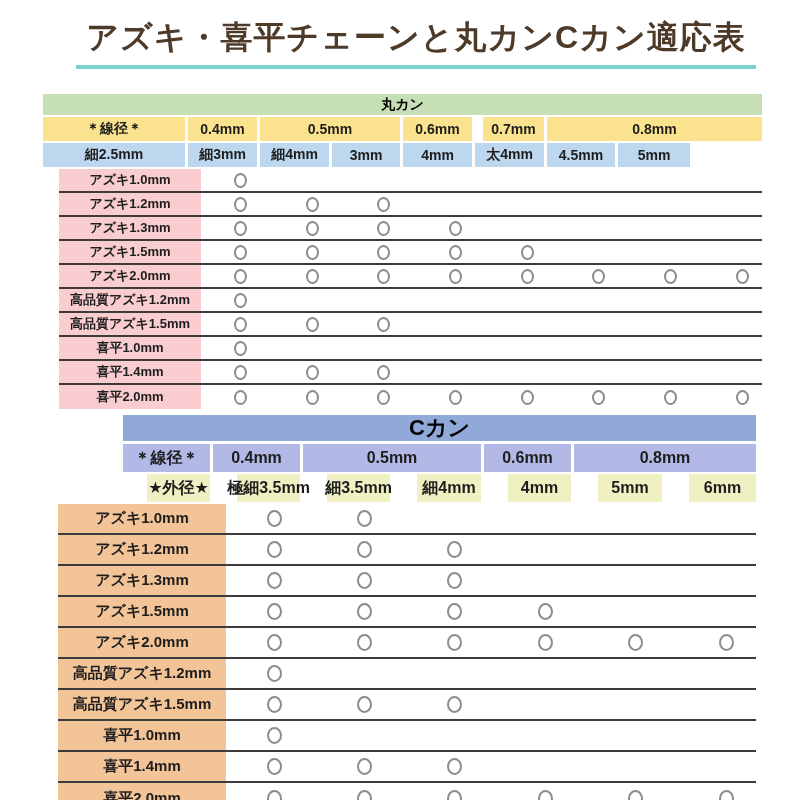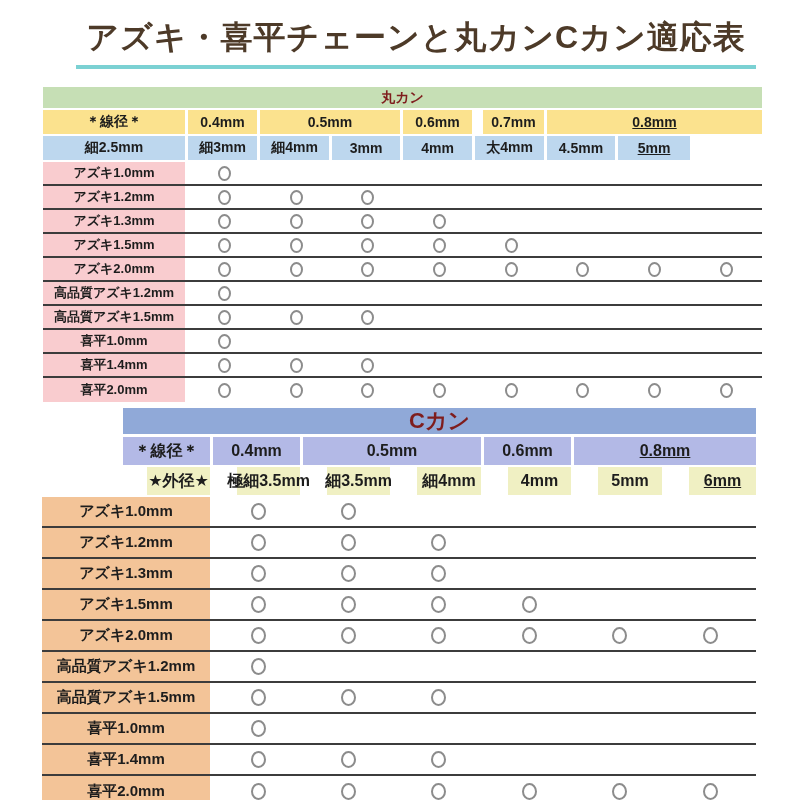--- a/index.html
+++ b/index.html
@@ -12,45 +12,45 @@
     display:inline-block; font-size:32px; font-weight:bold;
     color:var(--title-text,#4d3a28); letter-spacing:1px;
     border-bottom:4px solid var(--underline,#7bd1d3); padding:0 10px 5px;
   }
   .tbl { position:absolute; }
   .t0 { left:43px; top:87px; width:719px; }
   .t1 { left:42px; top:408px; width:714px; }
 
   .band {
     display:flex; align-items:center; justify-content:center;
-    font-weight:bold; color:#7f1d1d;
+    font-weight:bold; color:#000000;margin-top:7px;
   }
   .t0 .band { height:21px; margin-bottom:2px; background:var(--marukan-header-bg,#c6dfb5); font-size:14px; }
   .t1 .band { height:26px; margin-left:81px; margin-bottom:3px; background:var(--ckan-header-bg,#90a9d8); font-size:22px; }
 
   .grid { display:grid;text-align:center; }
   .t0 .grid { grid-template-columns:145px 72px 72px 71px 72px 72px 71px 72px 72px; }
   .t1 .grid { grid-template-columns:171px 90px 90px 91px 90px 91px 91px; }
   .t1 .grid.hdr { margin-left:81px; grid-template-columns:90px 90px 90px 91px 90px 91px 91px; }
 
   .cell {
     display:flex; align-items:center; justify-content:center;
     font-weight:bold; color:#1d1d1d; box-sizing:border-box; white-space:nowrap;
   }
   .hdr { margin-bottom:2px; }
   .hdr .cell { border-right:3px solid #fff; }
-  .hdr .cell:last-child { border-right:0;text-decoration:underline; }
+  .hdr .cell:last-child { border-right:0; }
   .t0 .hdr .cell { height:24px; font-size:14px; }
   .t1 .hdr .cell { height:28px; font-size:16px; }
   .t0 .wire .cell { background:var(--marukan-wire-bg,#fbe28e); }
   .t0 .od   .cell { background:var(--marukan-od-bg,#bdd7ee); }
   .t1 .wire .cell { background:var(--ckan-wire-bg,#b3b9e6); }
   .t1 .od   .cell { background:var(--ckan-od-bg,#f0f0c3);margin-left:24px; }
 
-  .body { box-sizing:border-box; border-bottom:2px solid var(--row-line,#3c3c3c); }
+  .body { box-sizing:border-box; border-bottom:2px solid var(--row-line,#3c3c3c);margin-left:16px; }
   .body.last { border-bottom:0; }
   .t0 .body { height:24px; }
   .t1 .body { height:31px; }
   .body .lab { border-right:3px solid #fff; }
   .t0 .body .lab { background:var(--marukan-label-bg,#f9cccf); font-size:13px; }
   .t1 .body .lab { background:var(--ckan-label-bg,#f3c498); font-size:15px; }
 
   .circle { border:2px solid var(--circle,#8c8c8c); border-radius:50%; box-sizing:border-box; }
   .t0 .circle { width:13px; height:15px; }
   .t1 .circle { width:15px; height:17px; }

